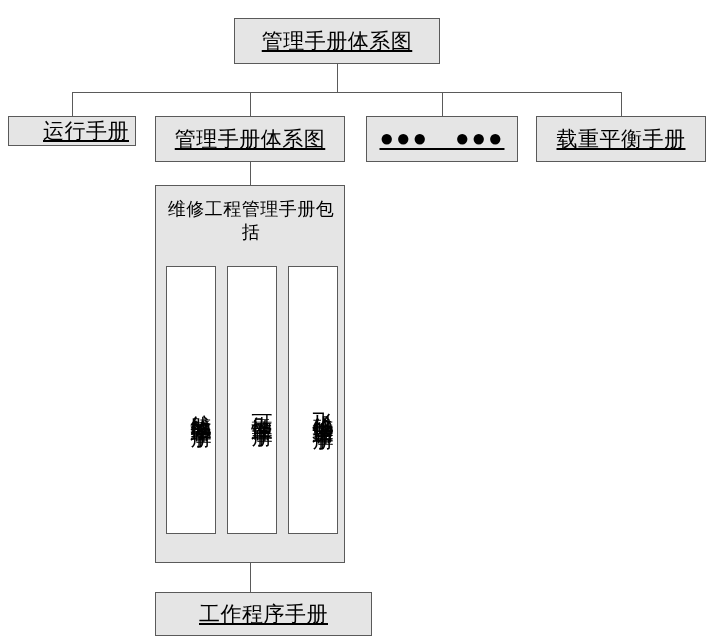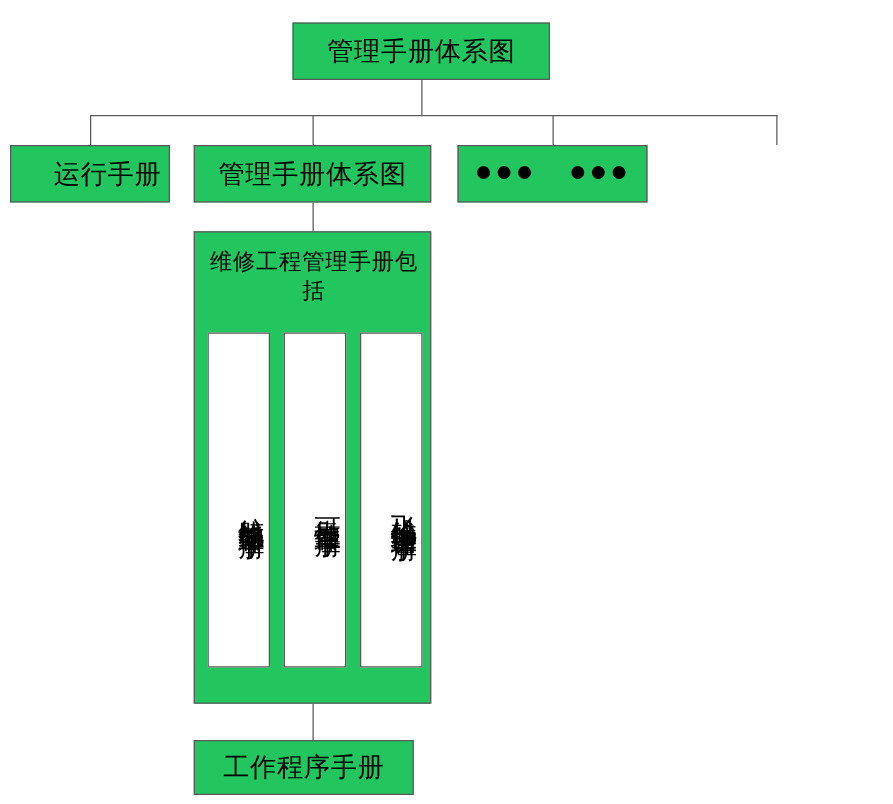--- a/index.html
+++ b/index.html
@@ -18,44 +18,45 @@
   #diagram {
     position: absolute;
     left: 0;
     top: 0;
     width: 714px;
     height: 643px;
   }
   .box {
     position: absolute;
     border: 1px solid #5a5a5a;
-    background: #22c55e;
+    background: #e5e5e5;
     box-sizing: border-box;
     display: flex;
     align-items: center;
     justify-content: center;
     text-align: center;
     font-size: 21px;
     line-height: 1.15;
     letter-spacing: 0.5px;
     z-index: 2;
+    text-decoration: underline;
   }
   .line {
     position: absolute;
     background: #5a5a5a;
     z-index: 1;
   }
   .hline { height: 1px; }
   .vline { width: 1px; }
 
   
   #root-box { left: 234px; top: 18px; width: 206px; height: 46px; }
 
   
-  #box-operations { left: 8px;   top: 116px; width: 128px; height: 46px; padding-left: 28px; }
+  #box-operations { left: 8px;   top: 116px; width: 128px; height: 30px; padding-left: 28px; }
   #box-system     { left: 155px; top: 116px; width: 190px; height: 46px; }
   #box-ellipsis   { left: 366px; top: 116px; width: 152px; height: 46px;
                     font-size: 24px; letter-spacing: 2px; font-weight: bold; }
   #box-weight     { left: 536px; top: 116px; width: 170px; height: 46px; }
 
   
   #box-container {
     left: 155px; top: 185px; width: 190px; height: 378px;
     display: block; padding: 0;
   }
@@ -81,21 +82,21 @@
     align-items: flex-start;
     justify-content: center;
     padding-top: 10px;
     z-index: 3;
   }
   #vbox-line   { left: 166px; top: 266px; width: 50px; height: 268px; }
   #vbox-relia  { left: 227px; top: 266px; width: 50px; height: 268px; }
   #vbox-train  { left: 288px; top: 266px; width: 50px; height: 268px; }
 
   
-  #box-procedure { left: 155px; top: 592px; width: 176px; height: 44px; }
+  #box-procedure { left: 155px; top: 592px; width: 217px; height: 44px; }
 </style>
 </head>
 <body>
 
 <div id="diagram">
 
   <div class="box" id="root-box">管理手册体系图</div>
 
   <div class="line vline" style="left:337px; top:64px; height:28px;"></div>
   <div class="line hline" style="left:72px; top:92px; width:550px;"></div>
@@ -104,20 +105,21 @@
   <div class="line vline" style="left:250px; top:92px; height:24px;"></div>
   <div class="line vline" style="left:442px; top:92px; height:24px;"></div>
   <div class="line vline" style="left:621px; top:92px; height:24px;"></div>
 
   <div class="box" id="box-operations">运行手册</div>
 
   <div class="box" id="box-system">管理手册体系图</div>
 
   <div class="box" id="box-ellipsis">●●●　●●●</div>
 
+  <div class="box" id="box-weight">载重平衡手册</div>
 
   <div class="line vline" style="left:250px; top:162px; height:23px;"></div>
 
   <div class="box" id="box-container">
     <div id="container-title">维修工程管理手册包括</div>
   </div>
 
   <div class="vbox" id="vbox-line">航线维修管理手册</div>
 
   <div class="vbox" id="vbox-relia">可靠性管理手册</div>

